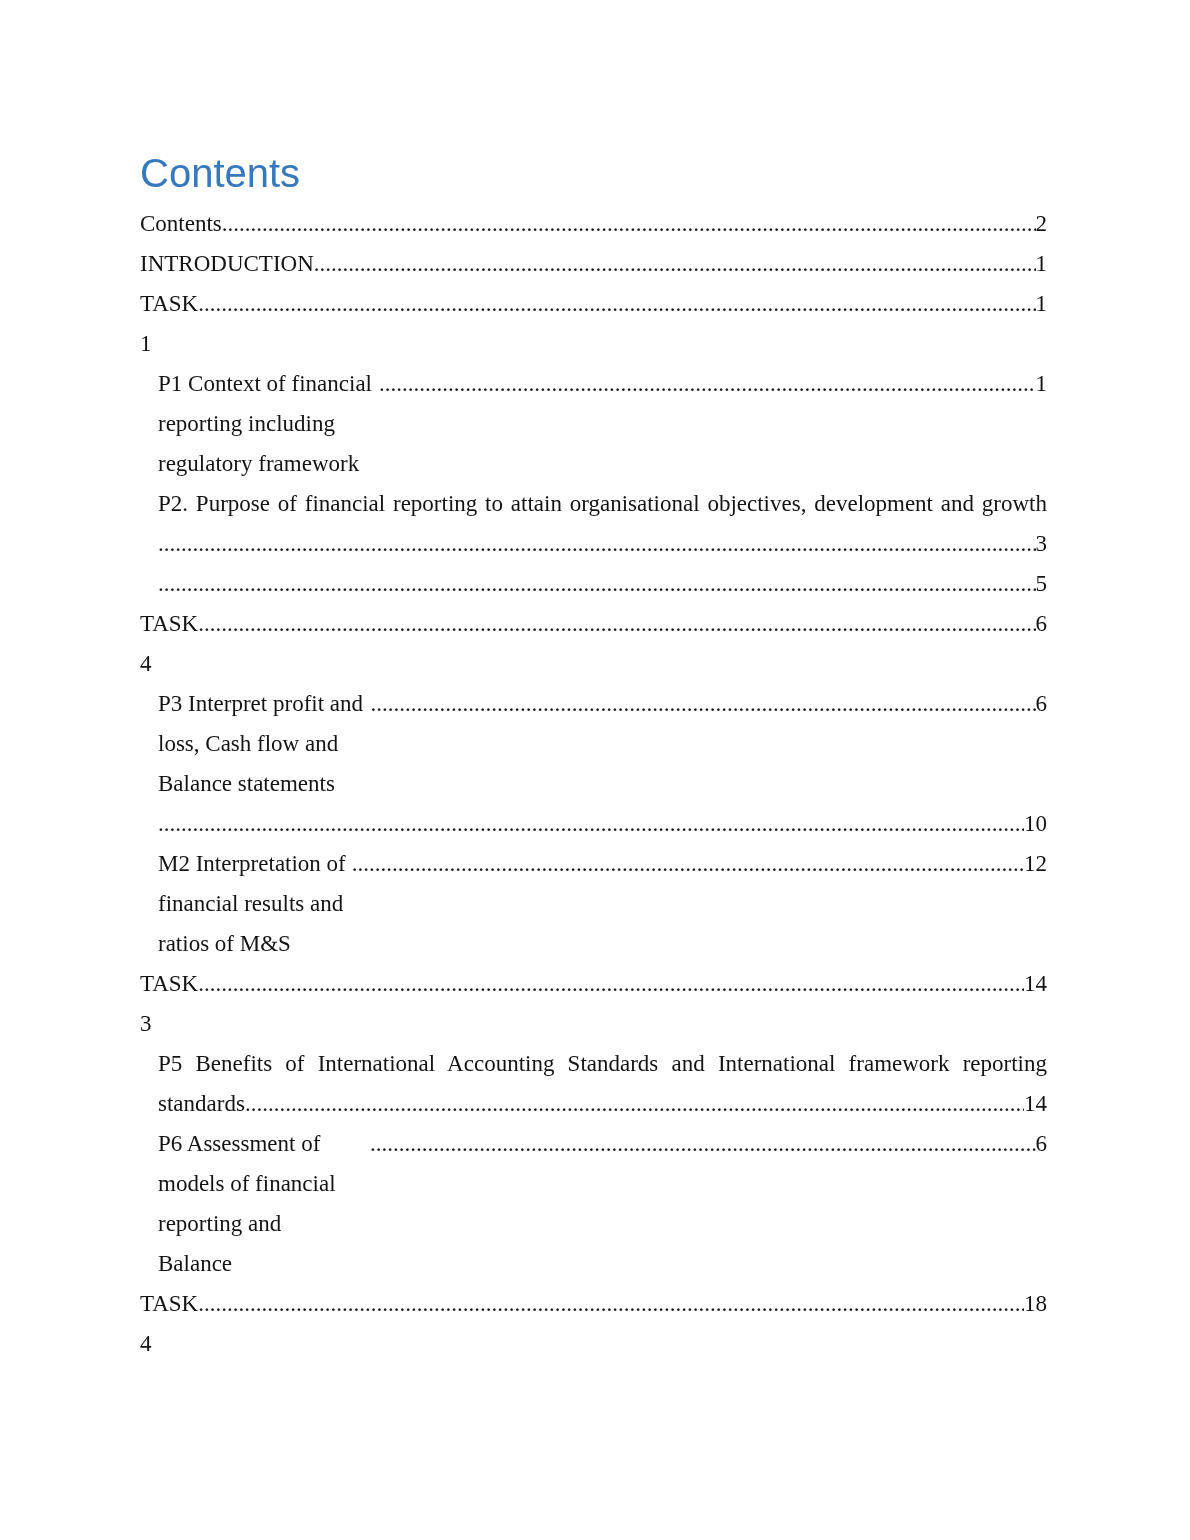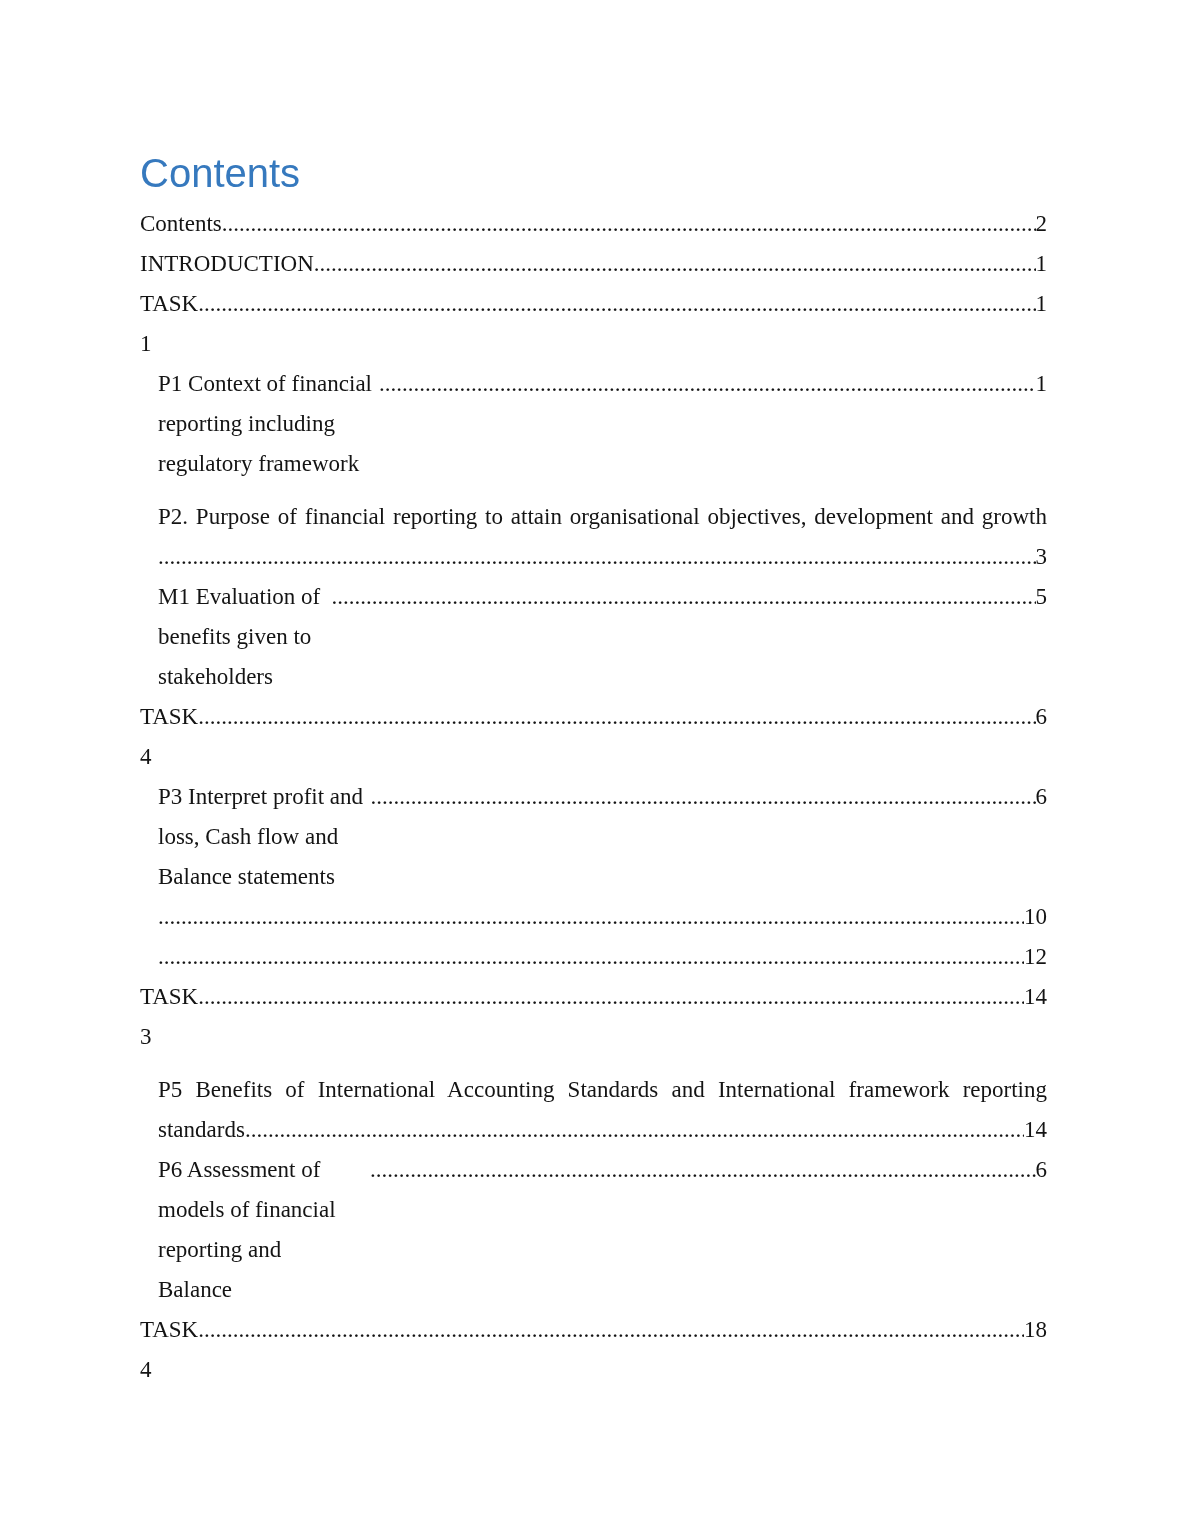--- a/index.html
+++ b/index.html
@@ -45,21 +45,20 @@
   .dot-leader::after {
     content: "........................................................................................................................................................................................................................................................................................................................";
   }
   .page-num {
     flex: 0 0 auto;
     white-space: nowrap;
   }
   .wrap-first {
     text-align: justify;
     text-align-last: justify;
-    margin-top: 13px;
   }
 </style>
 </head>
 <body>
 
 <div class="page">
 
   <h1 class="doc-heading">Contents</h1>
 
   <nav class="toc">
@@ -91,21 +90,20 @@
     <div class="lvl2">
       <div class="wrap-first">P2. Purpose of financial reporting to attain organisational objectives, development and growth</div>
       <div class="toc-line">
         <span class="entry-text"></span>
           <span class="dot-leader"></span>
           <span class="page-num">3</span>
       </div>
     </div>
 
     <div class="toc-line lvl2">
-      <span class="entry-text">M1 Evaluation of benefits given to stakeholders</span>
         <span class="dot-leader"></span>
         <span class="page-num">5</span>
     </div>
 
     <div class="toc-line lvl1">
       <span class="entry-text">TASK 4</span>
         <span class="dot-leader"></span>
         <span class="page-num">6</span>
     </div>
 
@@ -114,20 +112,21 @@
         <span class="dot-leader"></span>
         <span class="page-num">6</span>
     </div>
 
     <div class="toc-line lvl2">
         <span class="dot-leader"></span>
         <span class="page-num">10</span>
     </div>
 
     <div class="toc-line lvl2">
+      <span class="entry-text">M2 Interpretation of financial results and ratios of M&amp;S</span>
         <span class="dot-leader"></span>
         <span class="page-num">12</span>
     </div>
 
     <div class="toc-line lvl1">
       <span class="entry-text">TASK 3</span>
         <span class="dot-leader"></span>
         <span class="page-num">14</span>
     </div>
 

